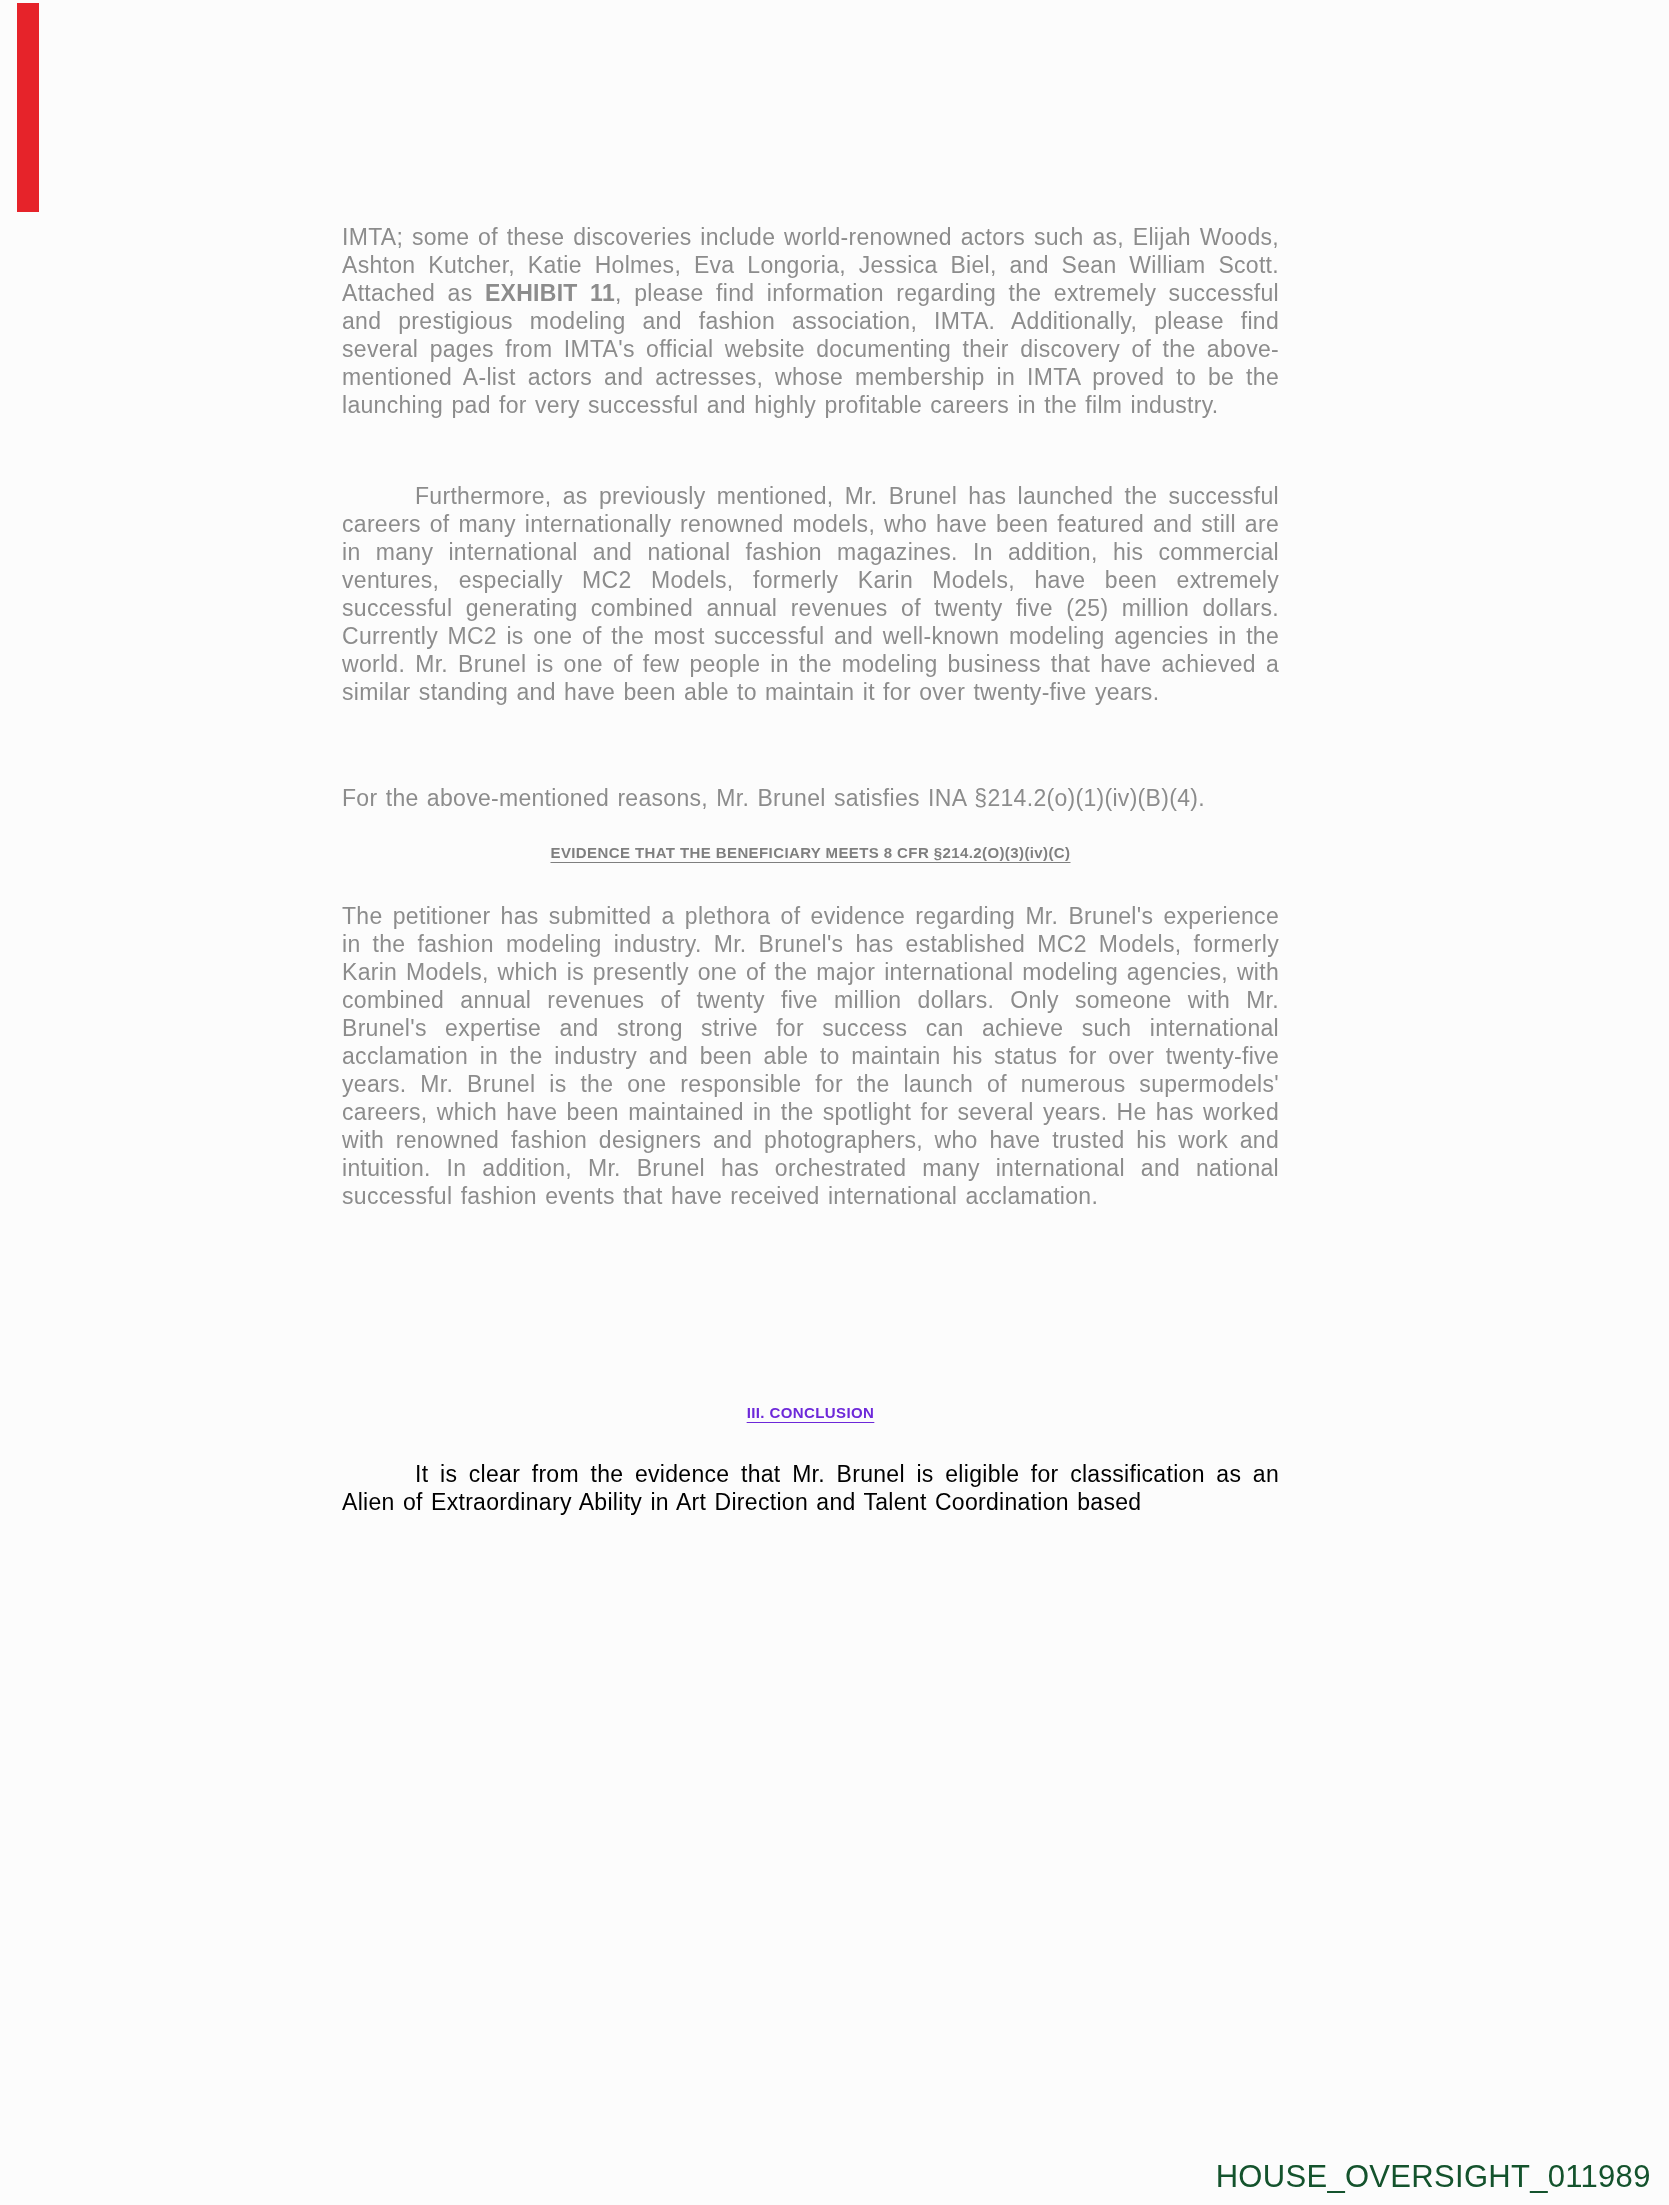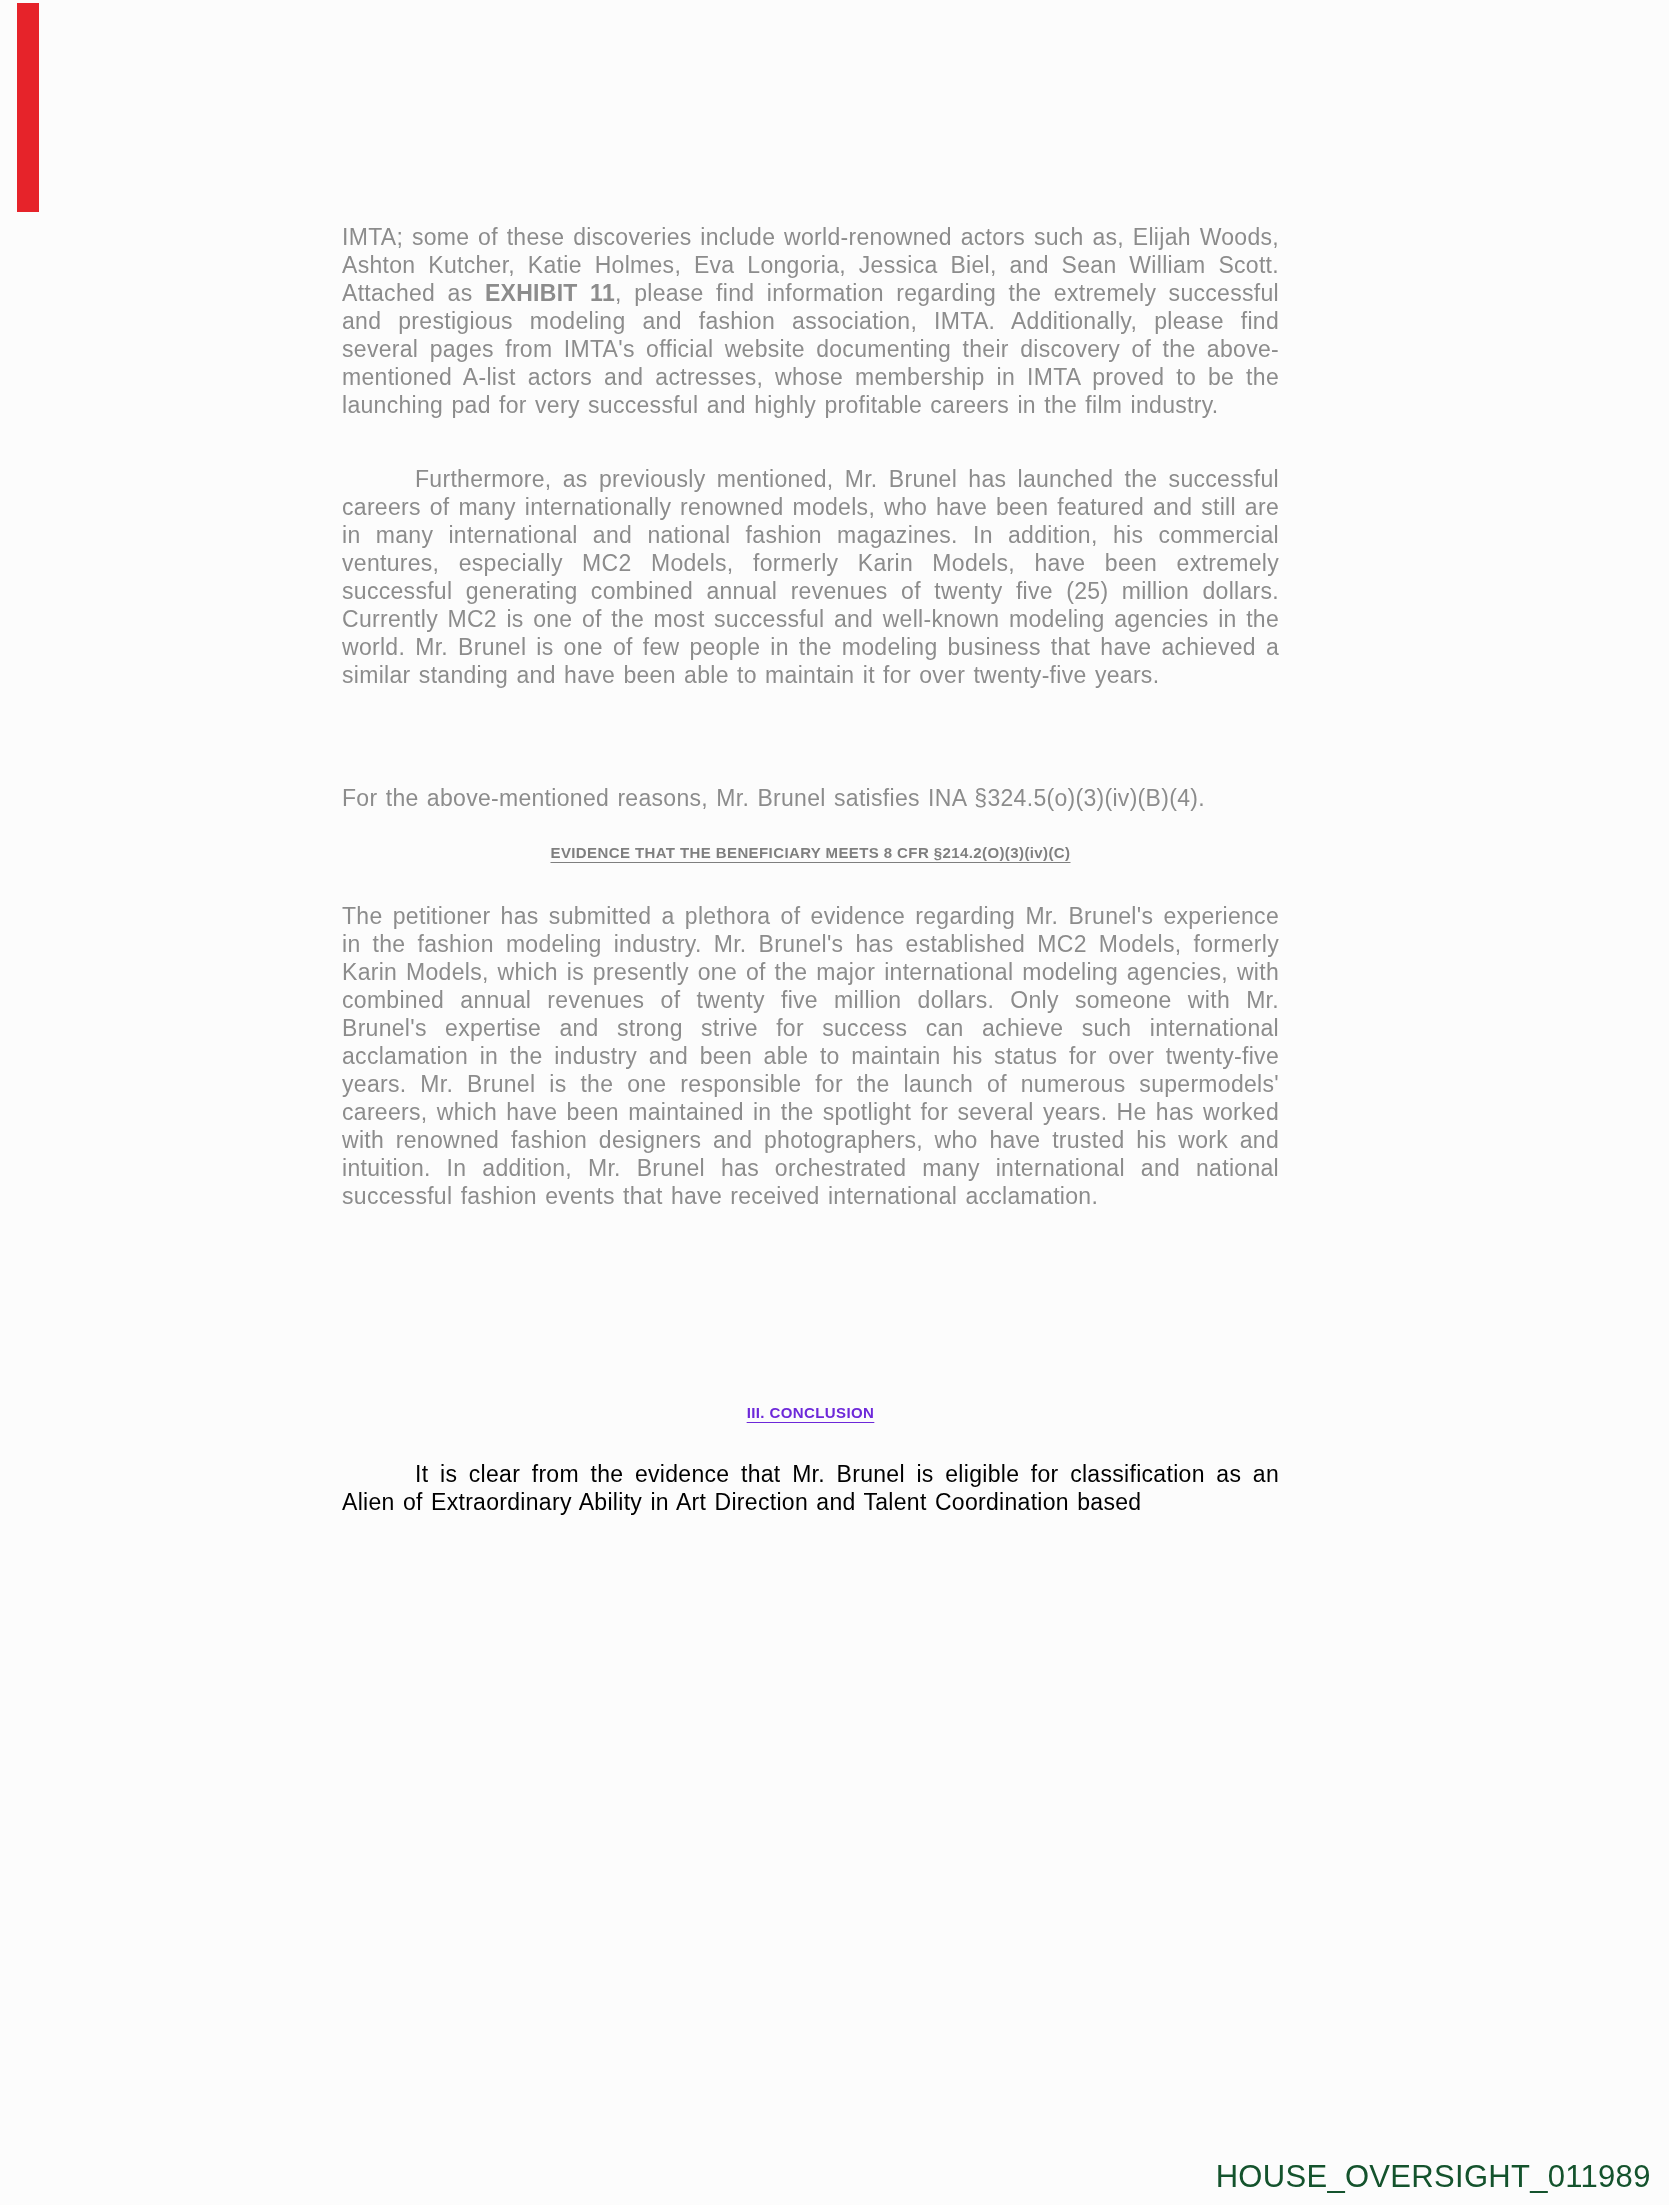--- a/index.html
+++ b/index.html
@@ -27,21 +27,21 @@
     font-size: 23px;
     line-height: 28px;
     letter-spacing: 0.3px;
     word-spacing: 1.6px;
     color: #8c8c8c;
     text-align: justify;
     -webkit-font-smoothing: antialiased;
   }
   .indent { text-indent: 73px; }
   .p1 { top: 223px; }
-  .p2 { top: 465px; }
+  .p2 { top: 482px; }
   .p3 { top: 784px; }
   .p4 { top: 902px; }
   .p5 { top: 1286px; }
   .p6 { top: 1460px; }
   .heading {
     position: absolute;
     left: 342px;
     width: 937px;
     margin: 0;
     font-size: 15px;
@@ -70,21 +70,21 @@
 <body style="background: rgb(252, 252, 252);">
 
 <div class="page">
 
   <div class="red-mark" style="background: rgb(230, 35, 42);"></div>
 
   <p class="para p1" style="color: rgb(140, 140, 140);"><span>IMTA; some of these discoveries include world-renowned actors such as, Elijah Woods, Ashton Kutcher, Katie Holmes, Eva Longoria, Jessica Biel, and Sean William Scott. Attached as </span><span class="bold-run">EXHIBIT 11</span><span>, please find information regarding the extremely successful and prestigious modeling and fashion association, IMTA. Additionally, please find several pages from IMTA's official website documenting their discovery of the above-mentioned A-list actors and actresses, whose membership in IMTA proved to be the launching pad for very successful and highly profitable careers in the film industry.</span></p>
 
   <p class="para p2 indent" style="color: rgb(140, 140, 140);"><span>Furthermore, as previously mentioned, Mr. Brunel has launched the successful careers of many internationally renowned models, who have been featured and still are in many international and national fashion magazines.  In addition, his commercial ventures, especially MC2 Models, formerly Karin Models, have been extremely successful generating combined annual revenues of twenty five (25) million dollars. Currently MC2 is one of the most successful and well-known modeling agencies in the world.  Mr. Brunel is one of few people in the modeling business that have achieved a similar standing and have been able to maintain it for over twenty-five years.</span></p>
 
-  <p class="para p3" style="color: rgb(140, 140, 140);"><span>For the above-mentioned reasons, Mr. Brunel satisfies INA §324.5(o)(3)(iv)(B)(4).</span></p>
+  <p class="para p3" style="color: rgb(140, 140, 140);"><span>For the above-mentioned reasons, Mr. Brunel satisfies INA §214.2(o)(1)(iv)(B)(4).</span></p>
 
   <h2 class="heading h-evidence" style="color: rgb(127, 127, 127);">EVIDENCE THAT THE BENEFICIARY MEETS 8 CFR §214.2(O)(3)(iv)(C)</h2>
 
   <p class="para p4" style="color: rgb(140, 140, 140);"><span>The petitioner has submitted a plethora of evidence regarding Mr. Brunel's experience in the fashion modeling industry.  Mr. Brunel's has established MC2 Models, formerly Karin Models, which is presently one of the major international modeling agencies, with combined annual revenues of twenty five million dollars.  Only someone with Mr. Brunel's expertise and strong strive for success can achieve such international acclamation in the industry and been able to maintain his status for over twenty-five years.  Mr. Brunel is the one responsible for the launch of numerous supermodels' careers, which have been maintained in the spotlight for several years.  He has worked with renowned fashion designers and photographers, who have trusted his work and intuition.  In addition, Mr. Brunel has orchestrated many international and national successful fashion events that have received international acclamation.</span></p>
 
 
   <h2 class="heading h-conclusion" style="color: #6d28d9; text-decoration: underline;">III. CONCLUSION</h2>
 
   <p class="para p6 indent" style="color: #000000;"><span>It is clear from the evidence that Mr. Brunel is eligible for classification as an Alien of Extraordinary Ability in Art Direction and Talent Coordination based</span></p>
 

